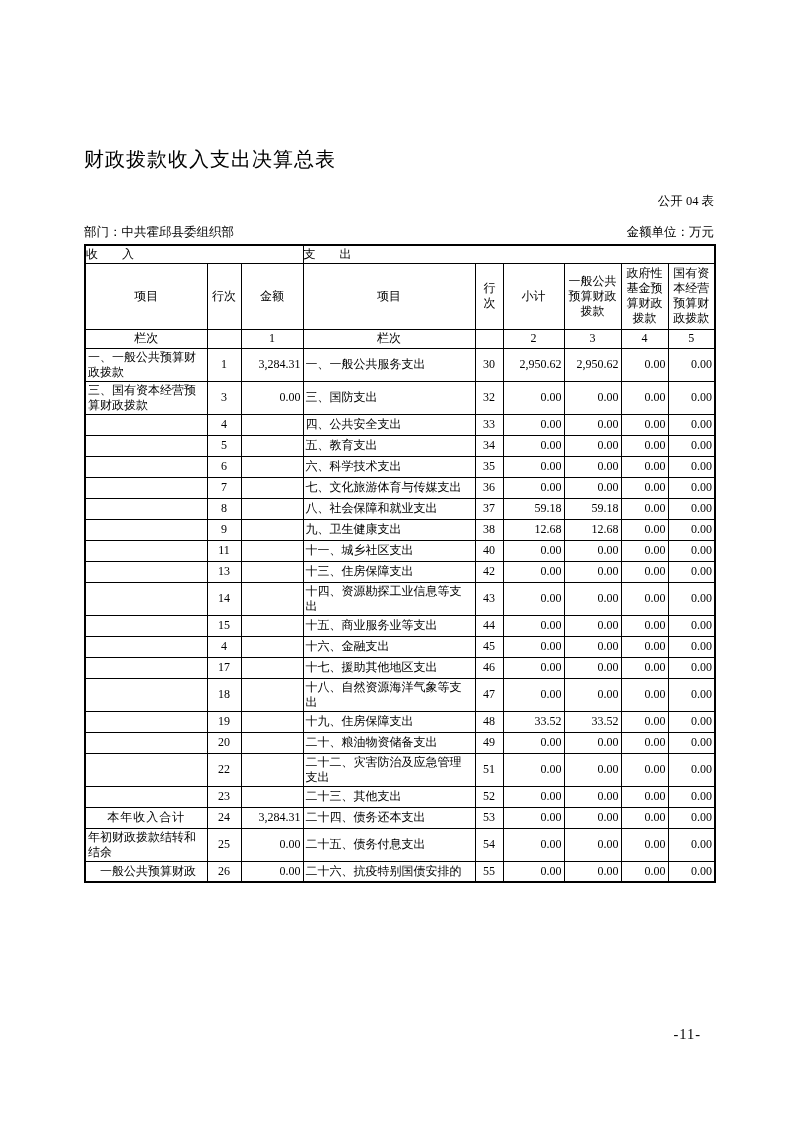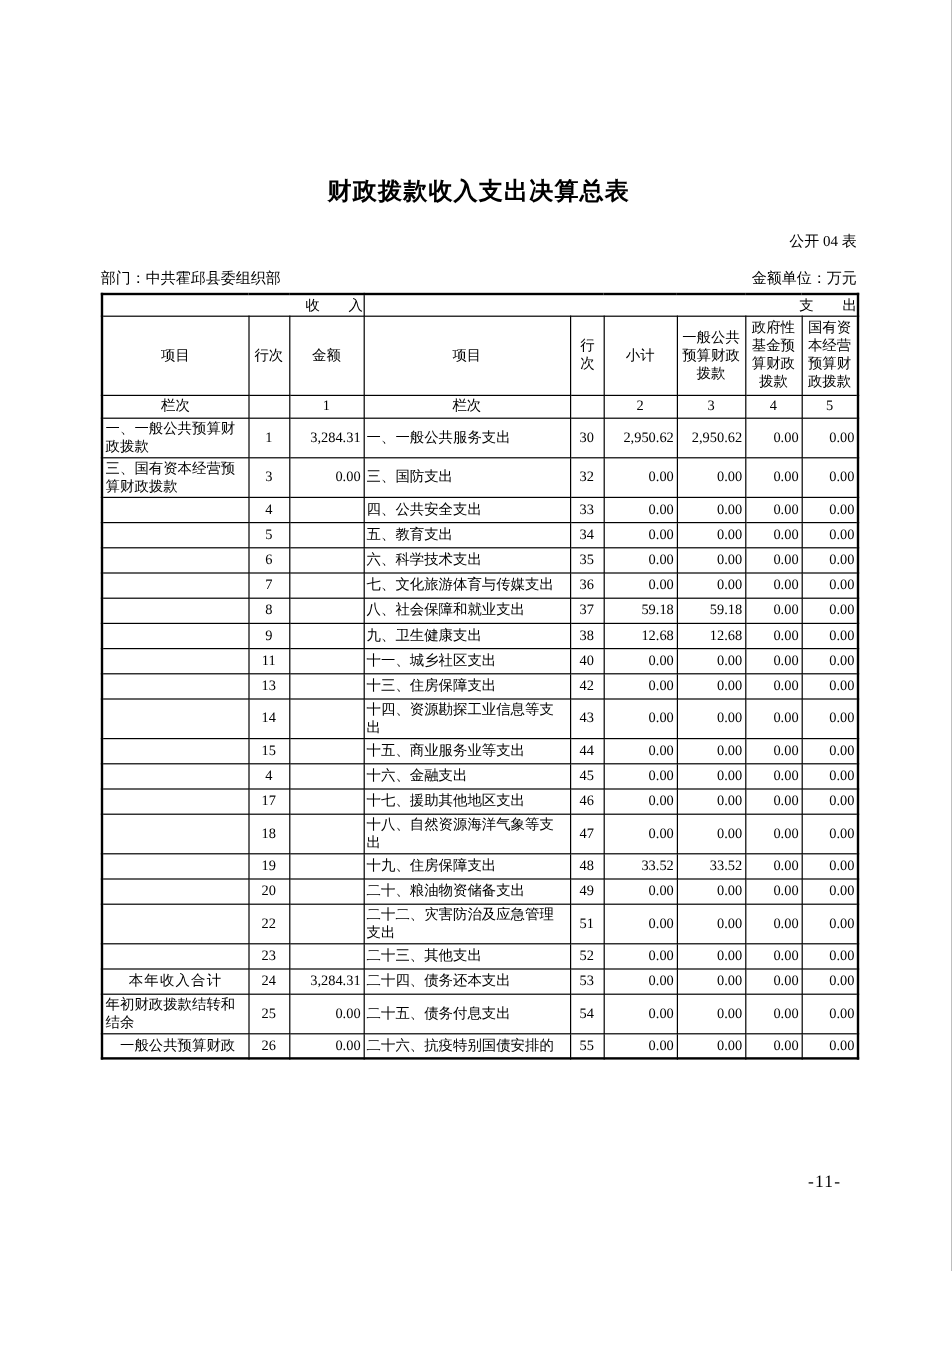--- a/index.html
+++ b/index.html
@@ -16,23 +16,22 @@
     overflow: hidden;
   }
   .content {
     position: absolute;
     left: 84px;
     top: 0;
     width: 630px;
   }
   .doc-title {
     margin-top: 146px;
-    text-align: center;
     font-family: "Liberation Sans", "DejaVu Sans", sans-serif;
-    font-weight: bold;
+    font-weight: normal;
     font-size: 20px;
     letter-spacing: 1px;
   }
   .form-label {
     margin-top: 20px;
     text-align: right;
     font-size: 12.5px;
   }
   .meta-row {
     margin-top: 14px;
@@ -59,36 +58,36 @@
   .col-iitem  { width: 122px; }
   .col-irow   { width: 34px;  }
   .col-iamt   { width: 62px;  }
   .col-eitem  { width: 172px; }
   .col-erow   { width: 28px;  }
   .col-sub    { width: 61px;  }
   .col-c3     { width: 57px;  }
   .col-c4     { width: 47px;  }
   .col-c5     { width: 47px;  }
 
-  tr.section-row th { height: 18px; text-align: right; padding: 0; }
+  tr.section-row th { height: 18px; text-align: left; padding: 0; }
   tr.cols-row th { height: 66px; text-align: center; }
   tr.cols-row th.th-vert { padding: 0 8px; word-break: break-all; }
   tr.index-row td { height: 19px; text-align: center; }
 
   tbody.data td { height: 21px; }
   td.td-item { text-align: left; word-break: break-all; }
   td.td-center { text-align: center; }
   td.td-num { text-align: right; padding-right: 1px; }
   td.total { font-weight: bold; text-align: center; letter-spacing: 1px; }
   td.indent { text-indent: 12px; }
 
   .page-number {
     position: absolute;
     right: 92px;
-    top: 977px;
+    top: 1026px;
     font-size: 14.5px;
     letter-spacing: 1px;
     text-align: right;
   }
 </style>
 </head>
 <body>
 
 <div class="page">
   <div class="content">

